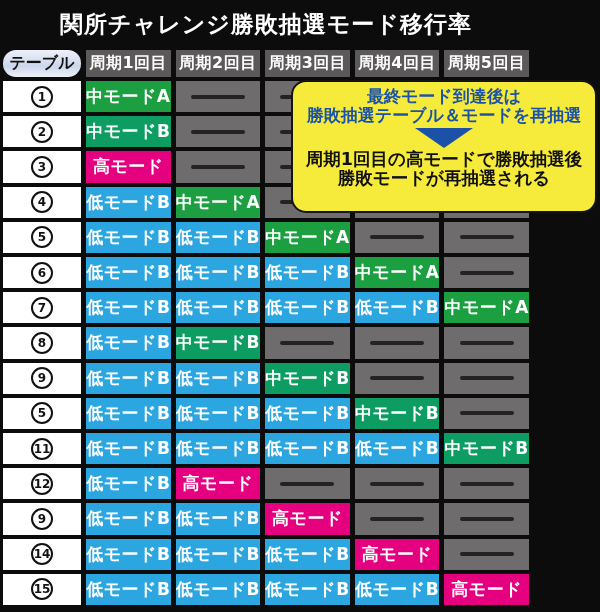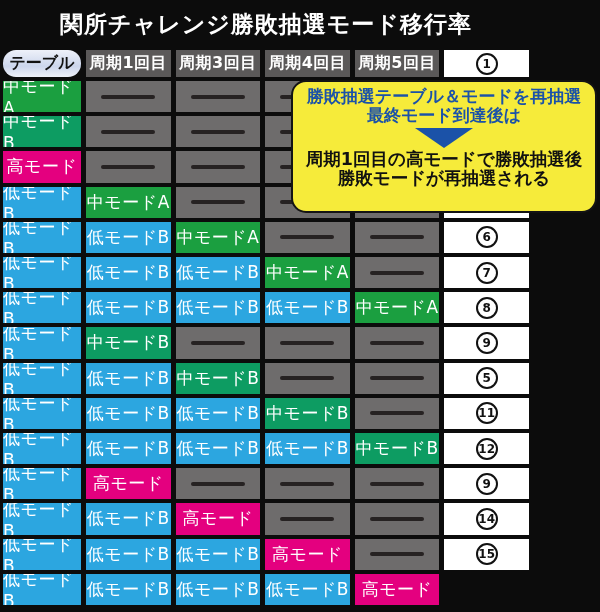--- a/index.html
+++ b/index.html
@@ -37,21 +37,21 @@
   .colhead{
     background:var(--header-bg,#5b5959);
     color:#fff;font-size:16px;font-weight:bold;letter-spacing:0.5px;
   }
   .numcell{background:#ffffff;}
   .circle{
     box-sizing:border-box;width:22px;height:22px;border:2px solid #111;border-radius:50%;
     display:inline-flex;align-items:center;justify-content:center;
     font-size:12px;font-weight:bold;color:#111;line-height:1;
   }
-  .modecell{color:var(--mode-text,#fff);font-size:17px;font-weight:normal;letter-spacing:0.5px;}
+  .modecell{color:var(--mode-text,#fff);font-size:17px;font-weight:bold;letter-spacing:0.5px;}
   .dashcell{background:var(--dash-cell-bg,#6e6c6c);}
   .dashmark{width:54px;height:4px;border-radius:2px;background:var(--dash-mark,#262222);}
 
   
   .callout{
     position:absolute;left:291px;top:80px;width:306px;height:133px;
     box-sizing:border-box;
     background:var(--callout-bg,#f6eb3a);
     border:2px solid #141414;border-radius:15px;
     text-align:center;z-index:5;
@@ -70,20 +70,21 @@
 
 <div class="frame">
 
   <div class="title-bar">
     <h1>関所チャレンジ勝敗抽選モード移行率</h1>
   </div>
 
   <div class="grid">
       <div class="cell corner">テーブル</div>
       <div class="cell colhead">周期1回目</div>
+      <div class="cell colhead">周期2回目</div>
       <div class="cell colhead">周期3回目</div>
       <div class="cell colhead">周期4回目</div>
       <div class="cell colhead">周期5回目</div>
       <div class="cell numcell">
         <span class="circle">1</span>
       </div>
       <div class="cell modecell" style="background: rgb(27, 159, 64);">中モードA</div>
       <div class="cell dashcell">
         <div class="dashmark"></div>
       </div>
@@ -256,20 +257,20 @@
         <span class="circle">15</span>
       </div>
       <div class="cell modecell" style="background: rgb(44, 166, 224);">低モードB</div>
       <div class="cell modecell" style="background: rgb(44, 166, 224);">低モードB</div>
       <div class="cell modecell" style="background: rgb(44, 166, 224);">低モードB</div>
       <div class="cell modecell" style="background: rgb(44, 166, 224);">低モードB</div>
       <div class="cell modecell" style="background: rgb(228, 0, 127);">高モード</div>
     </div>
 
   <div class="callout">
+    <div class="c-blue">最終モード到達後は</div>
     <div class="c-blue">勝敗抽選テーブル＆モードを再抽選</div>
-    <div class="c-blue">最終モード到達後は</div>
     <div class="c-arrow"></div>
     <div class="c-black">周期1回目の高モードで勝敗抽選後</div>
     <div class="c-black">勝敗モードが再抽選される</div>
   </div>
 
 </div>
 
 </body></html>

